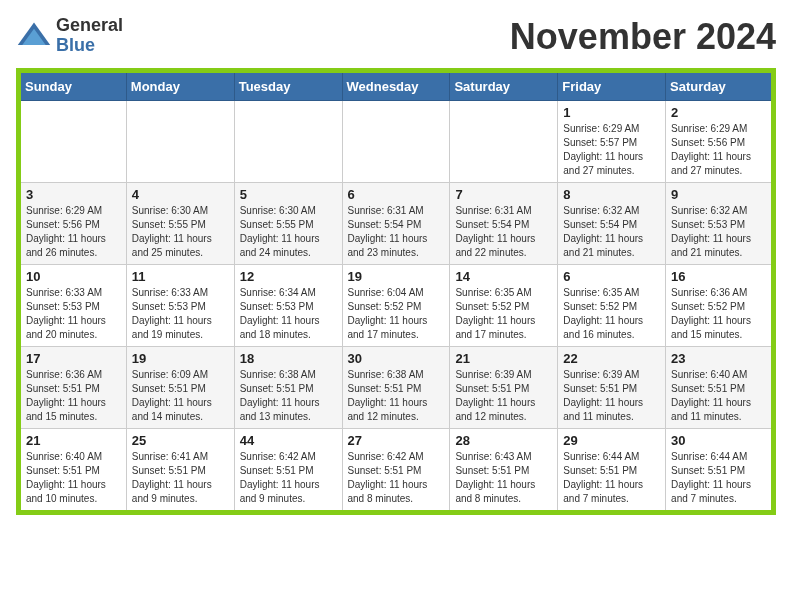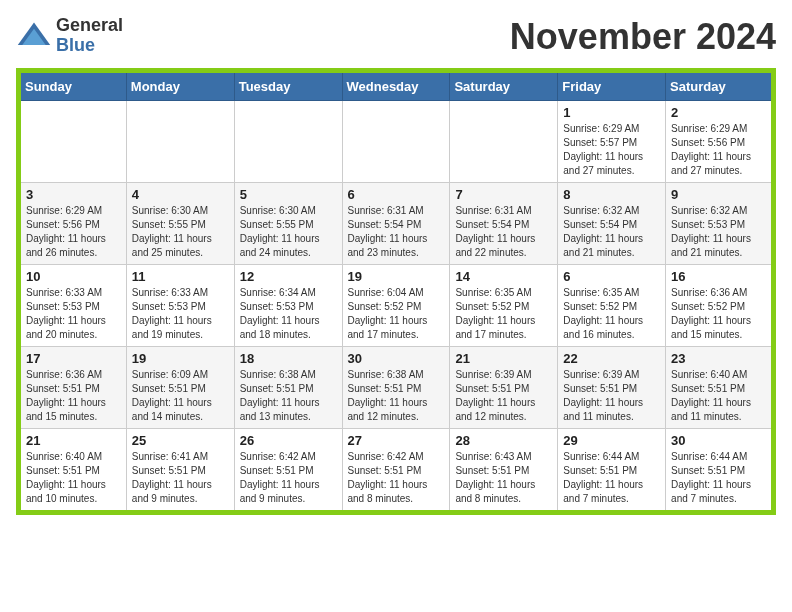--- a/index.html
+++ b/index.html
@@ -277,21 +277,21 @@
 Sunset: 5:51 PM
 Daylight: 11 hours and 10 minutes.</div>
         </td>
         <td>
           <div class="day-num">25</div>
           <div class="day-info">Sunrise: 6:41 AM
 Sunset: 5:51 PM
 Daylight: 11 hours and 9 minutes.</div>
         </td>
         <td>
-          <div class="day-num">26</div>
+          <div class="day-num">44</div>
           <div class="day-info">Sunrise: 6:42 AM
 Sunset: 5:51 PM
 Daylight: 11 hours and 9 minutes.</div>
         </td>
         <td>
           <div class="day-num">27</div>
           <div class="day-info">Sunrise: 6:42 AM
 Sunset: 5:51 PM
 Daylight: 11 hours and 8 minutes.</div>
         </td>

